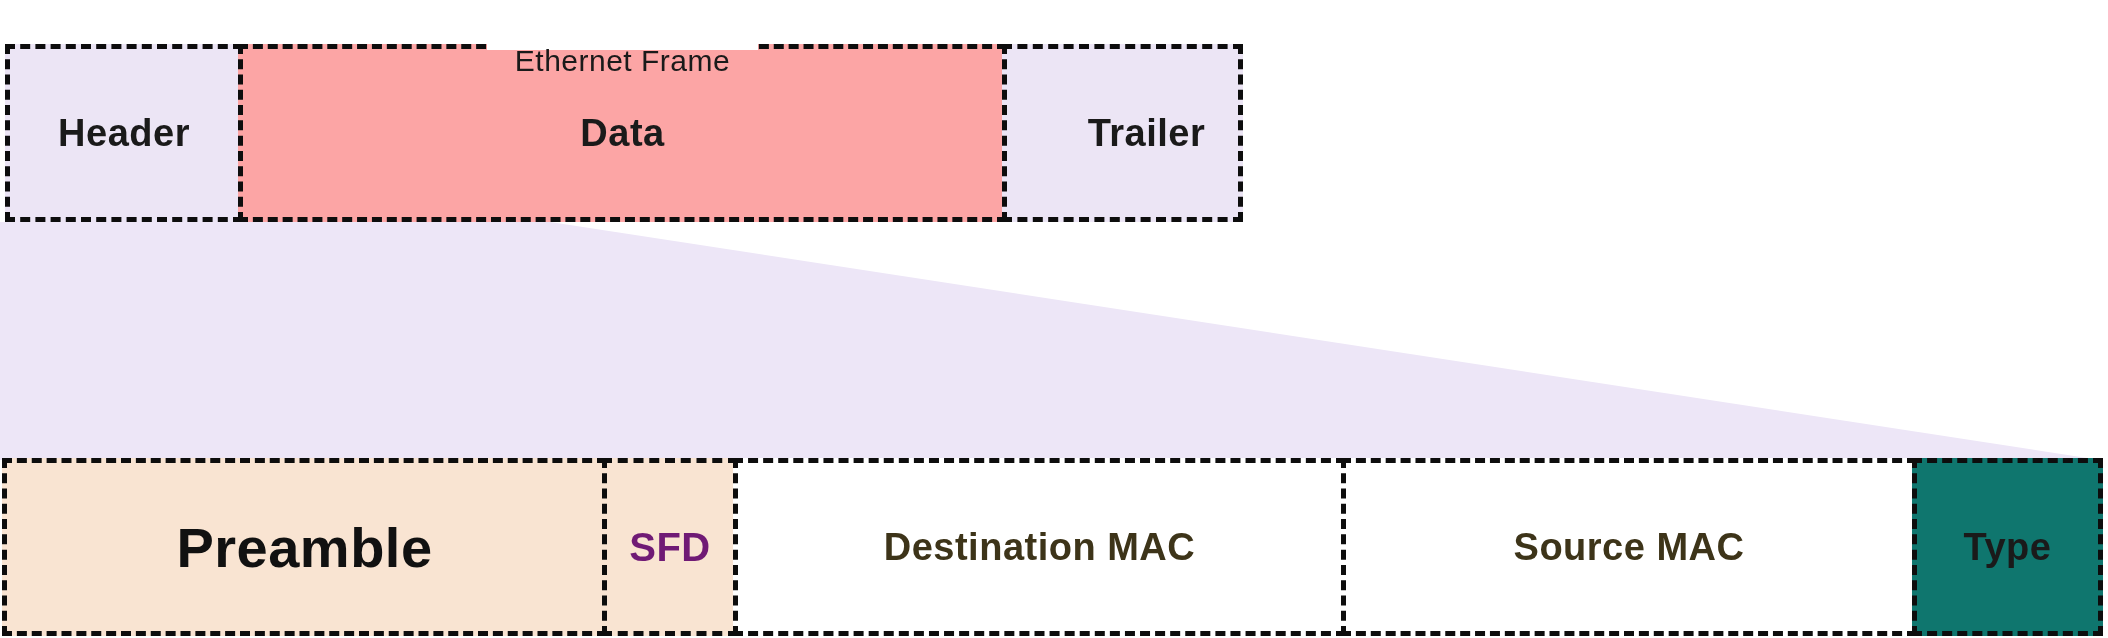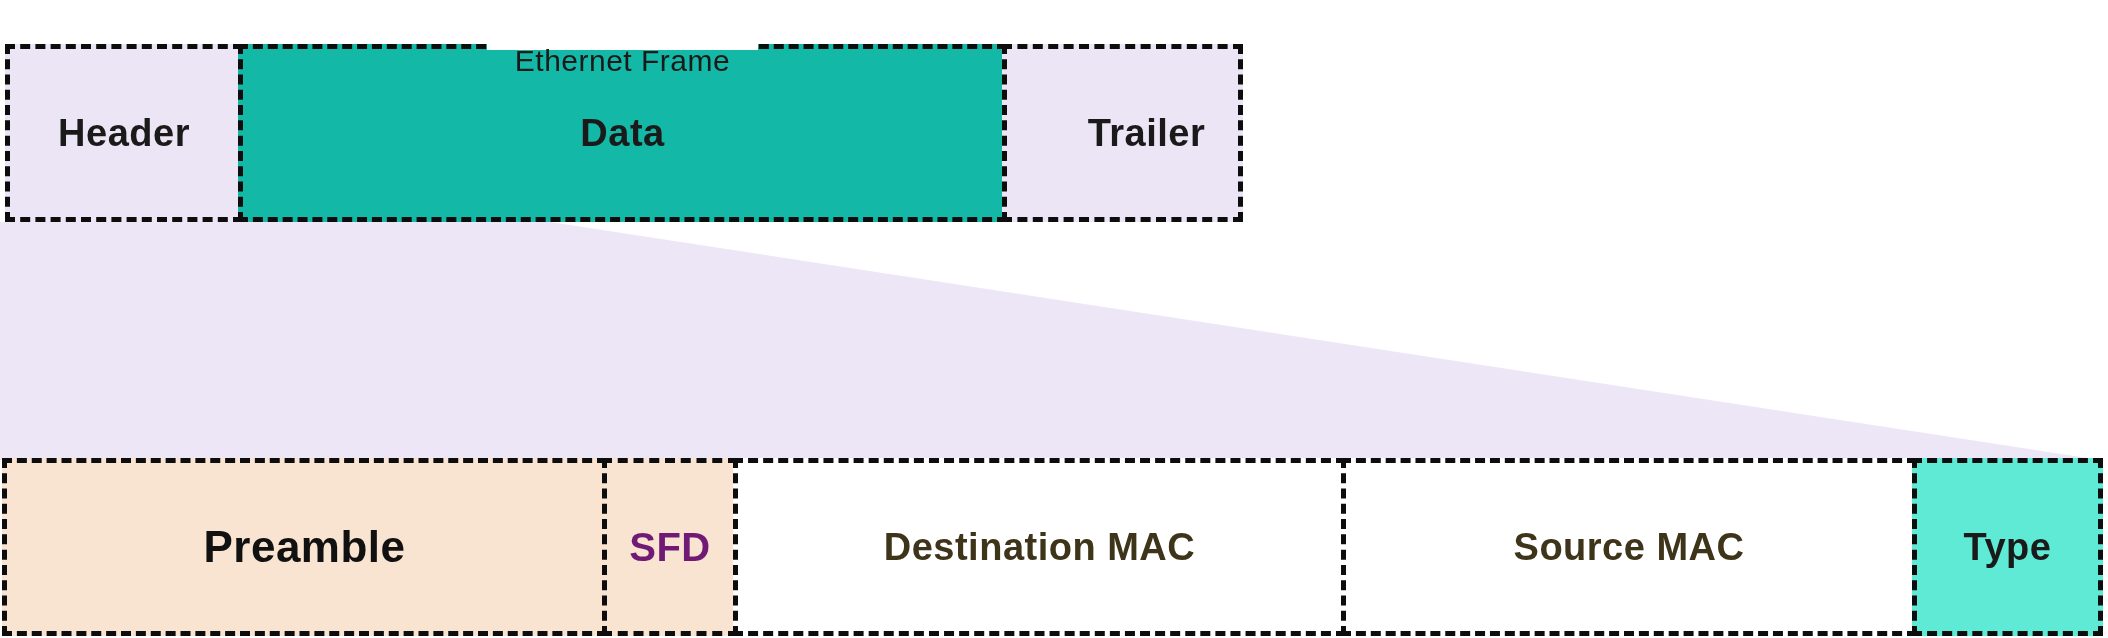--- a/index.html
+++ b/index.html
@@ -55,46 +55,46 @@
   .expansion {
     position: absolute;
     left: 0;
     top: 222px;
     width: 2100px;
     height: 238px;
     clip-path: polygon(0 0, 26.2% 0, 100% 100%, 0 100%);
     z-index: 1;
   }
   
-  .b-preamble { left: 2px;    top: 458px; width: 605px; height: 178px; font-weight: 700; font-size: 44px; }
+  .b-preamble { left: 2px;    top: 458px; width: 605px; height: 178px; font-weight: 700; font-size: 56px; }
   .b-sfd      { left: 602px;  top: 458px; width: 136px; height: 178px; font-weight: 700; font-size: 40px; }
   .b-dest     { left: 733px;  top: 458px; width: 613px; height: 178px; }
   .b-source   { left: 1341px; top: 458px; width: 576px; height: 178px; }
   .b-type     { left: 1912px; top: 458px; width: 191px; height: 178px; }
 </style>
 </head>
 <body>
 
 <div class="canvas">
 
   <div class="expansion" style="background-color: rgb(237, 230, 247);"></div>
 
   <div class="box b-header" style="background-color: rgb(236, 229, 245); color: rgb(26, 26, 26);">Header</div>
 
-  <div class="box b-data" style="background-color: #14b8a6; color: rgb(26, 26, 26);">Data</div>
+  <div class="box b-data" style="background-color: #fca5a5; color: rgb(26, 26, 26);">Data</div>
 
   <div class="box b-trailer" style="background-color: rgb(236, 229, 245); color: rgb(26, 26, 26);">Trailer</div>
 
   <div class="frame-label">
     <span style="background-color: rgb(255, 255, 255); color: rgb(26, 26, 26);">Ethernet Frame</span>
   </div>
 
   <div class="box b-preamble" style="background-color: rgb(249, 228, 210); color: rgb(17, 17, 17);">Preamble</div>
 
   <div class="box b-sfd" style="background-color: rgb(249, 228, 210); color: #701a75;">SFD</div>
 
   <div class="box b-dest" style="background-color: rgb(255, 255, 255); color: rgb(61, 52, 25);">Destination MAC</div>
 
   <div class="box b-source" style="background-color: rgb(255, 255, 255); color: rgb(61, 52, 25);">Source MAC</div>
 
-  <div class="box b-type" style="background-color: #5eead4; color: rgb(26, 26, 26);">Type</div>
+  <div class="box b-type" style="background-color: #0f766e; color: rgb(26, 26, 26);">Type</div>
 
 </div>
 
 </body></html>

